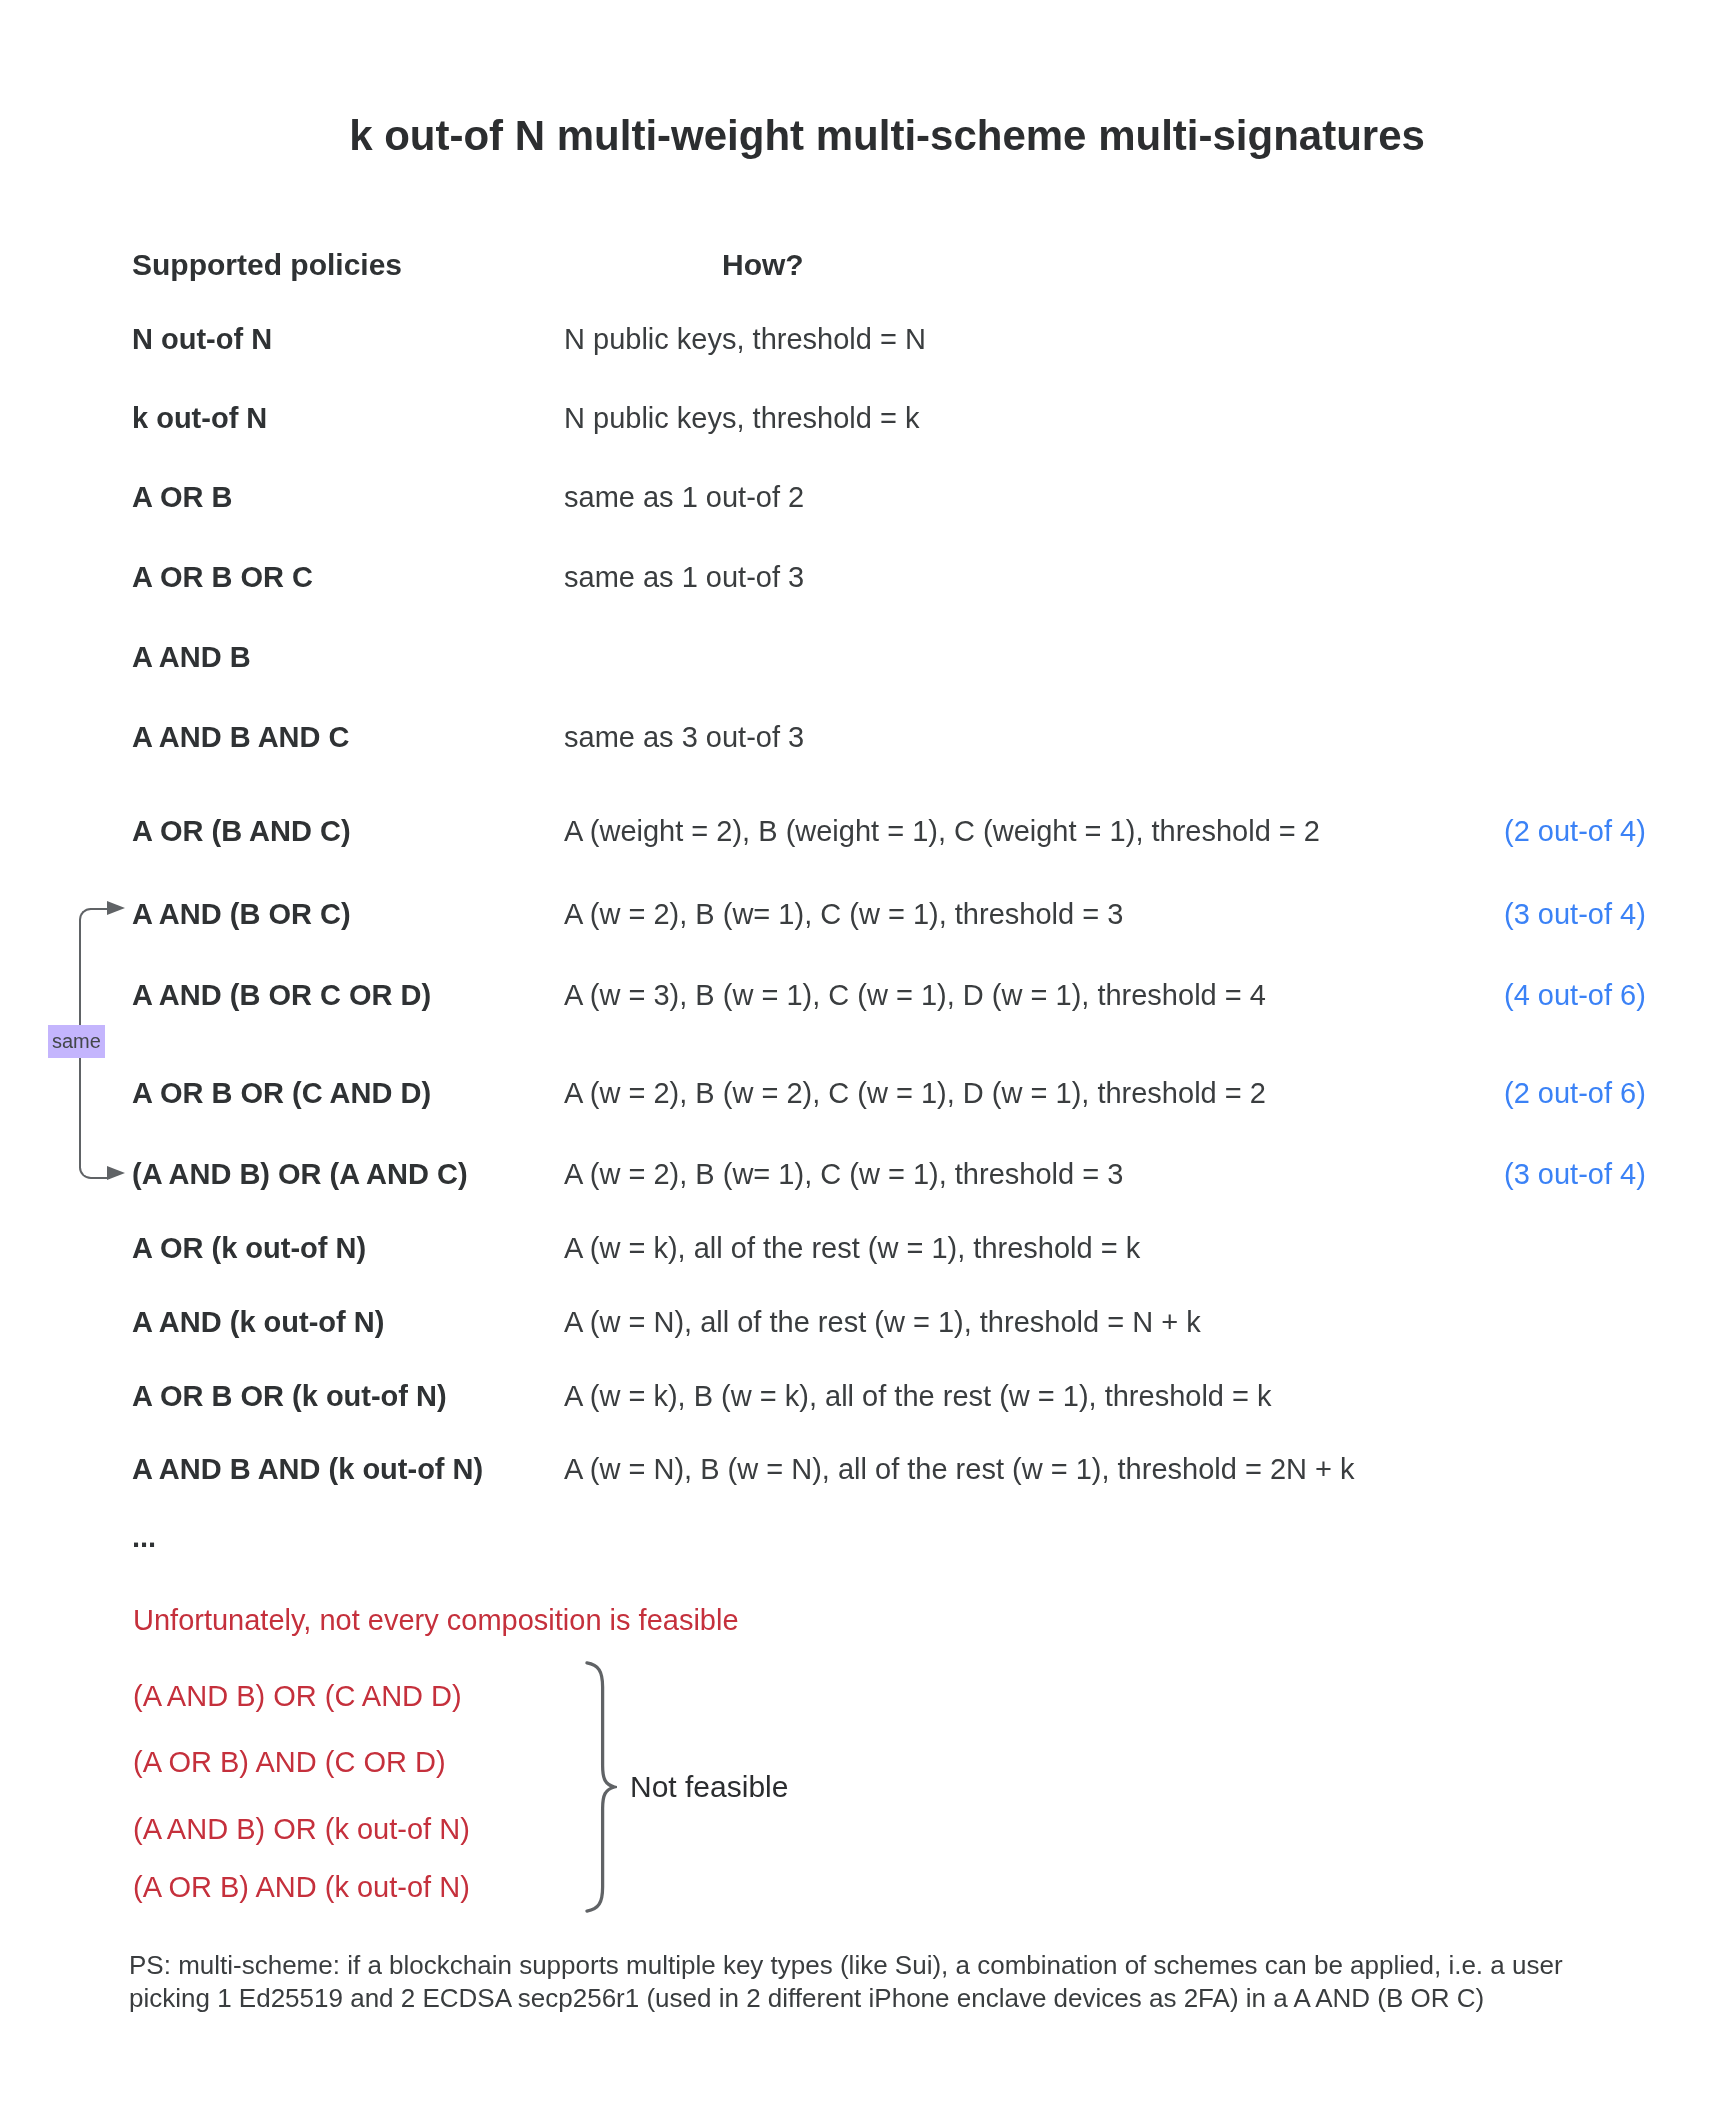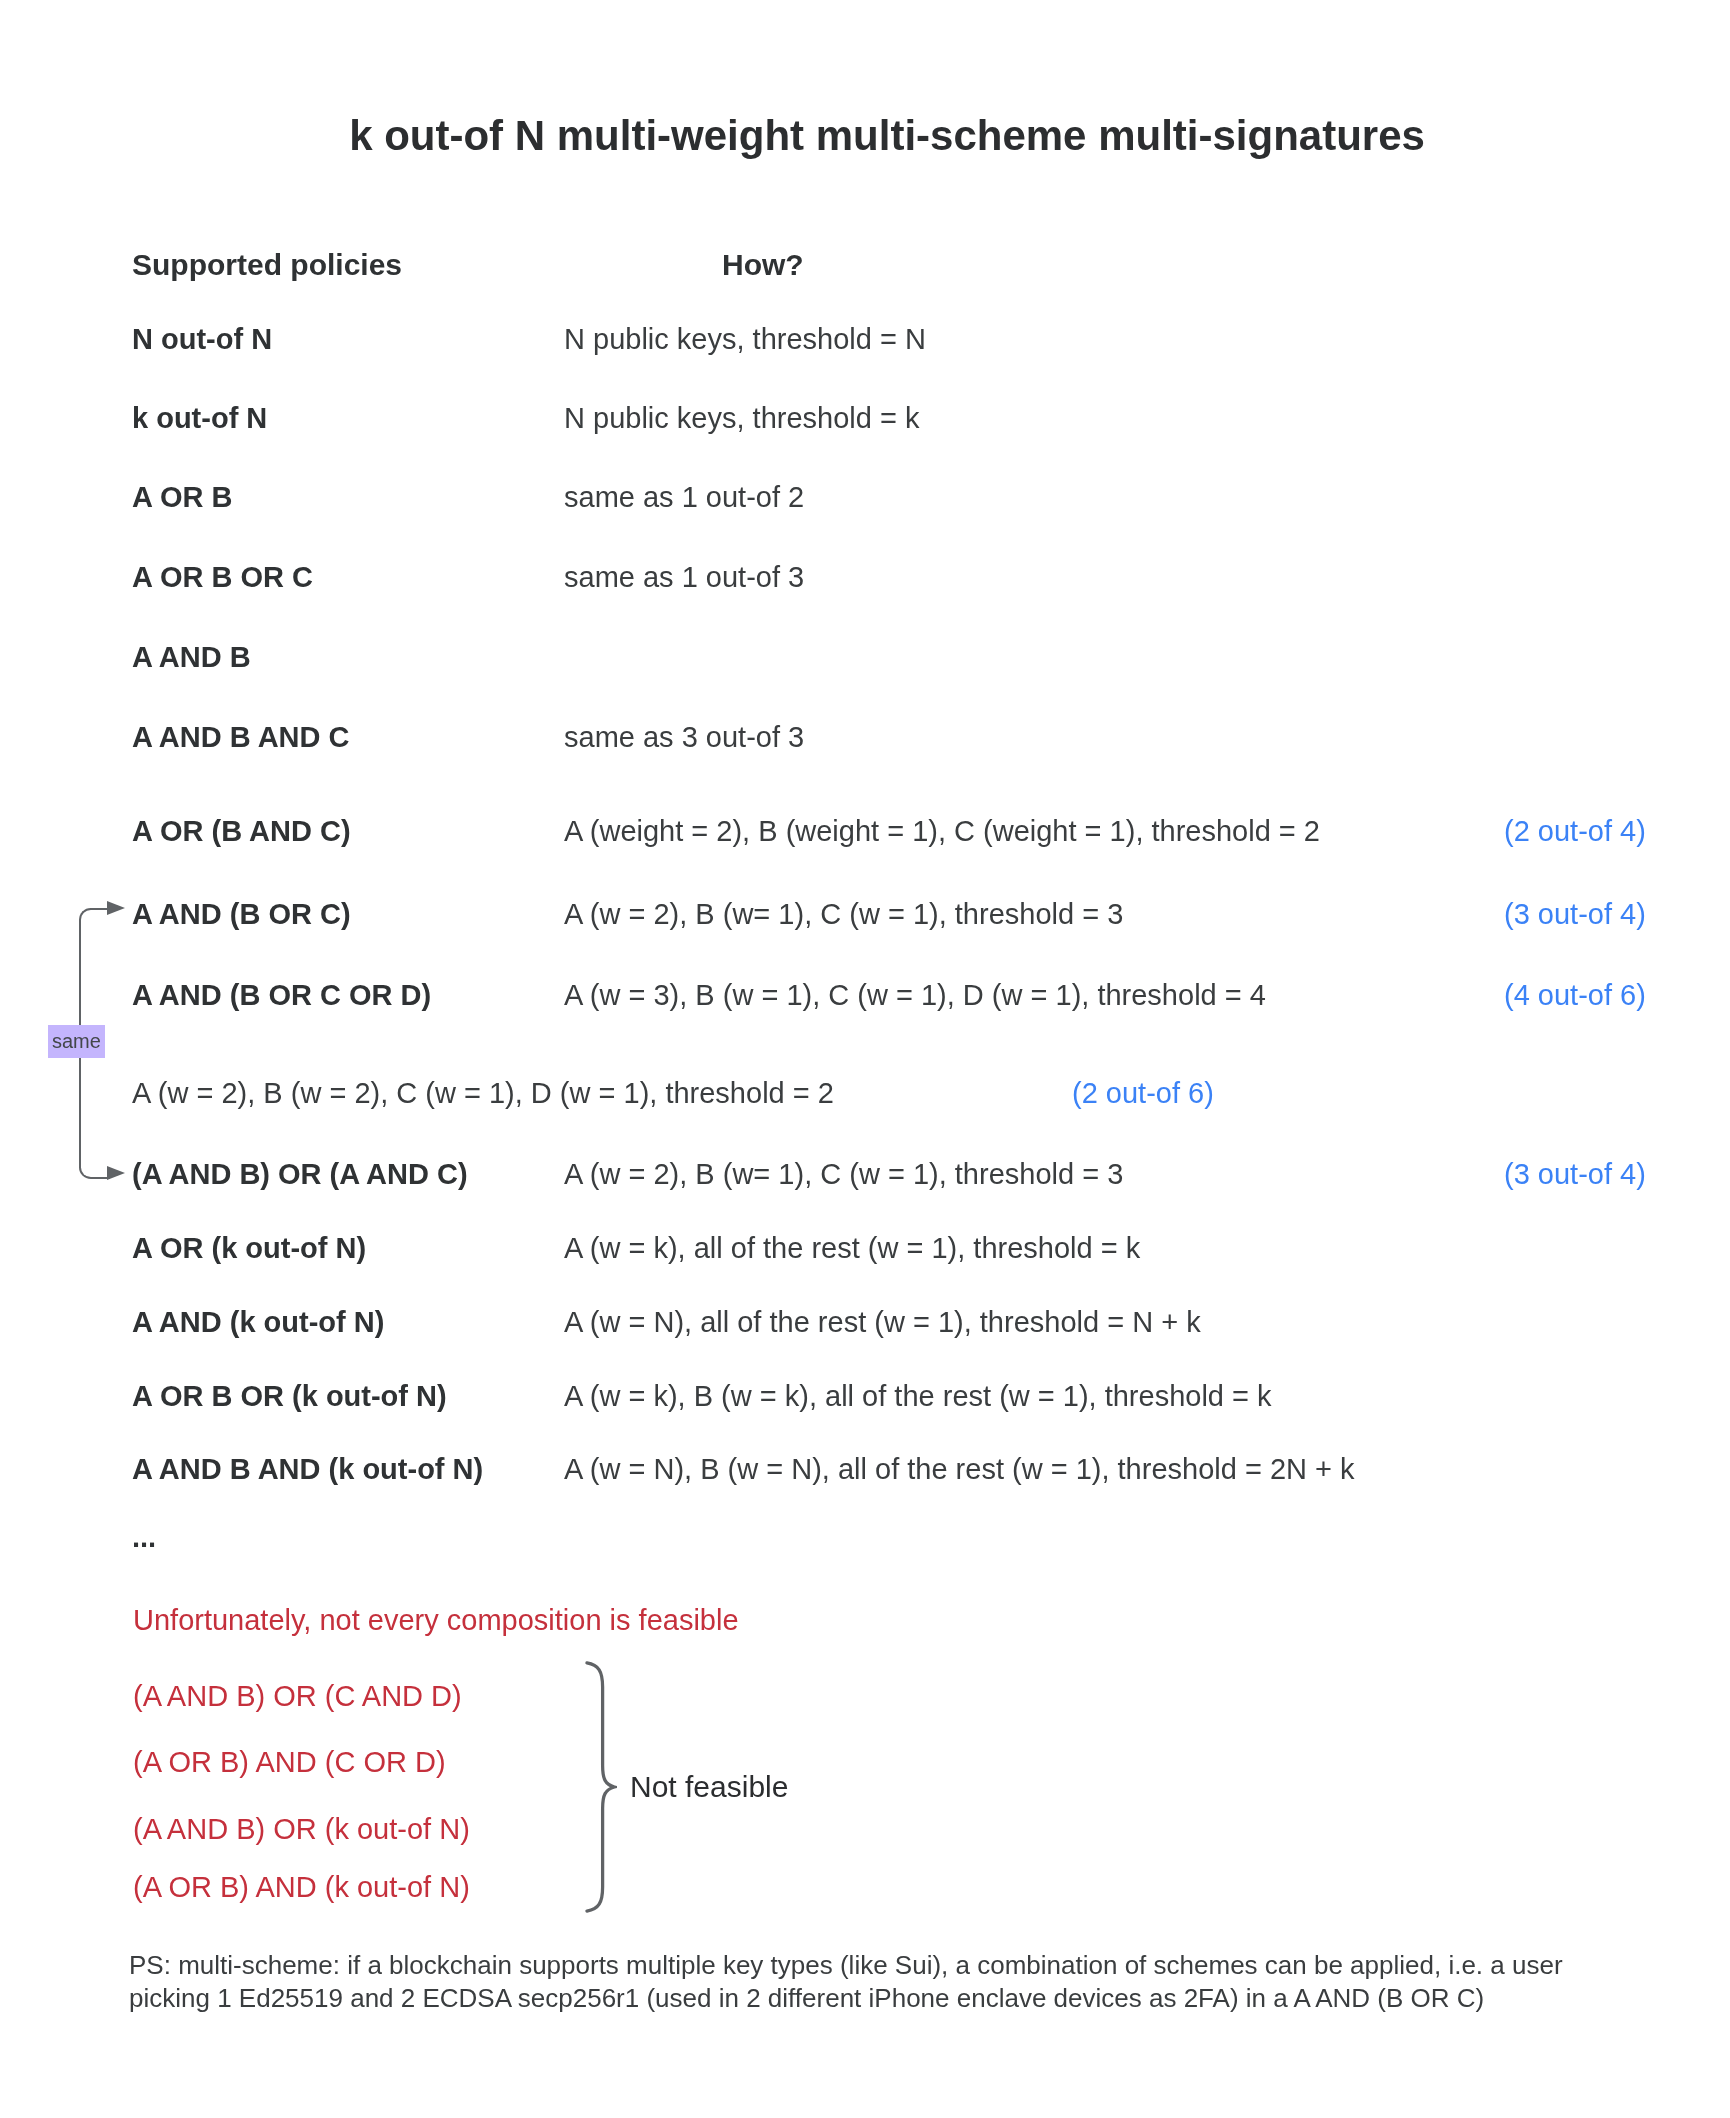--- a/index.html
+++ b/index.html
@@ -114,20 +114,21 @@
     <span class="policy">A AND (B OR C)</span>
     <span class="how">A (w = 2), B (w= 1), C (w = 1), threshold = 3</span>
     <span class="aside">(3 out-of 4)</span>
   </div>
 <div class="row" style="top:978px">
     <span class="policy">A AND (B OR C OR D)</span>
     <span class="how">A (w = 3), B (w = 1), C (w = 1), D (w = 1), threshold = 4</span>
     <span class="aside">(4 out-of 6)</span>
   </div>
 <div class="row" style="top:1076px">
+    <span class="policy">A OR B OR (C AND D)</span>
     <span class="how">A (w = 2), B (w = 2), C (w = 1), D (w = 1), threshold = 2</span>
     <span class="aside">(2 out-of 6)</span>
   </div>
 <div class="row" style="top:1157px">
     <span class="policy">(A AND B) OR (A AND C)</span>
     <span class="how">A (w = 2), B (w= 1), C (w = 1), threshold = 3</span>
     <span class="aside">(3 out-of 4)</span>
   </div>
 <div class="row" style="top:1231px">
     <span class="policy">A OR (k out-of N)</span>

